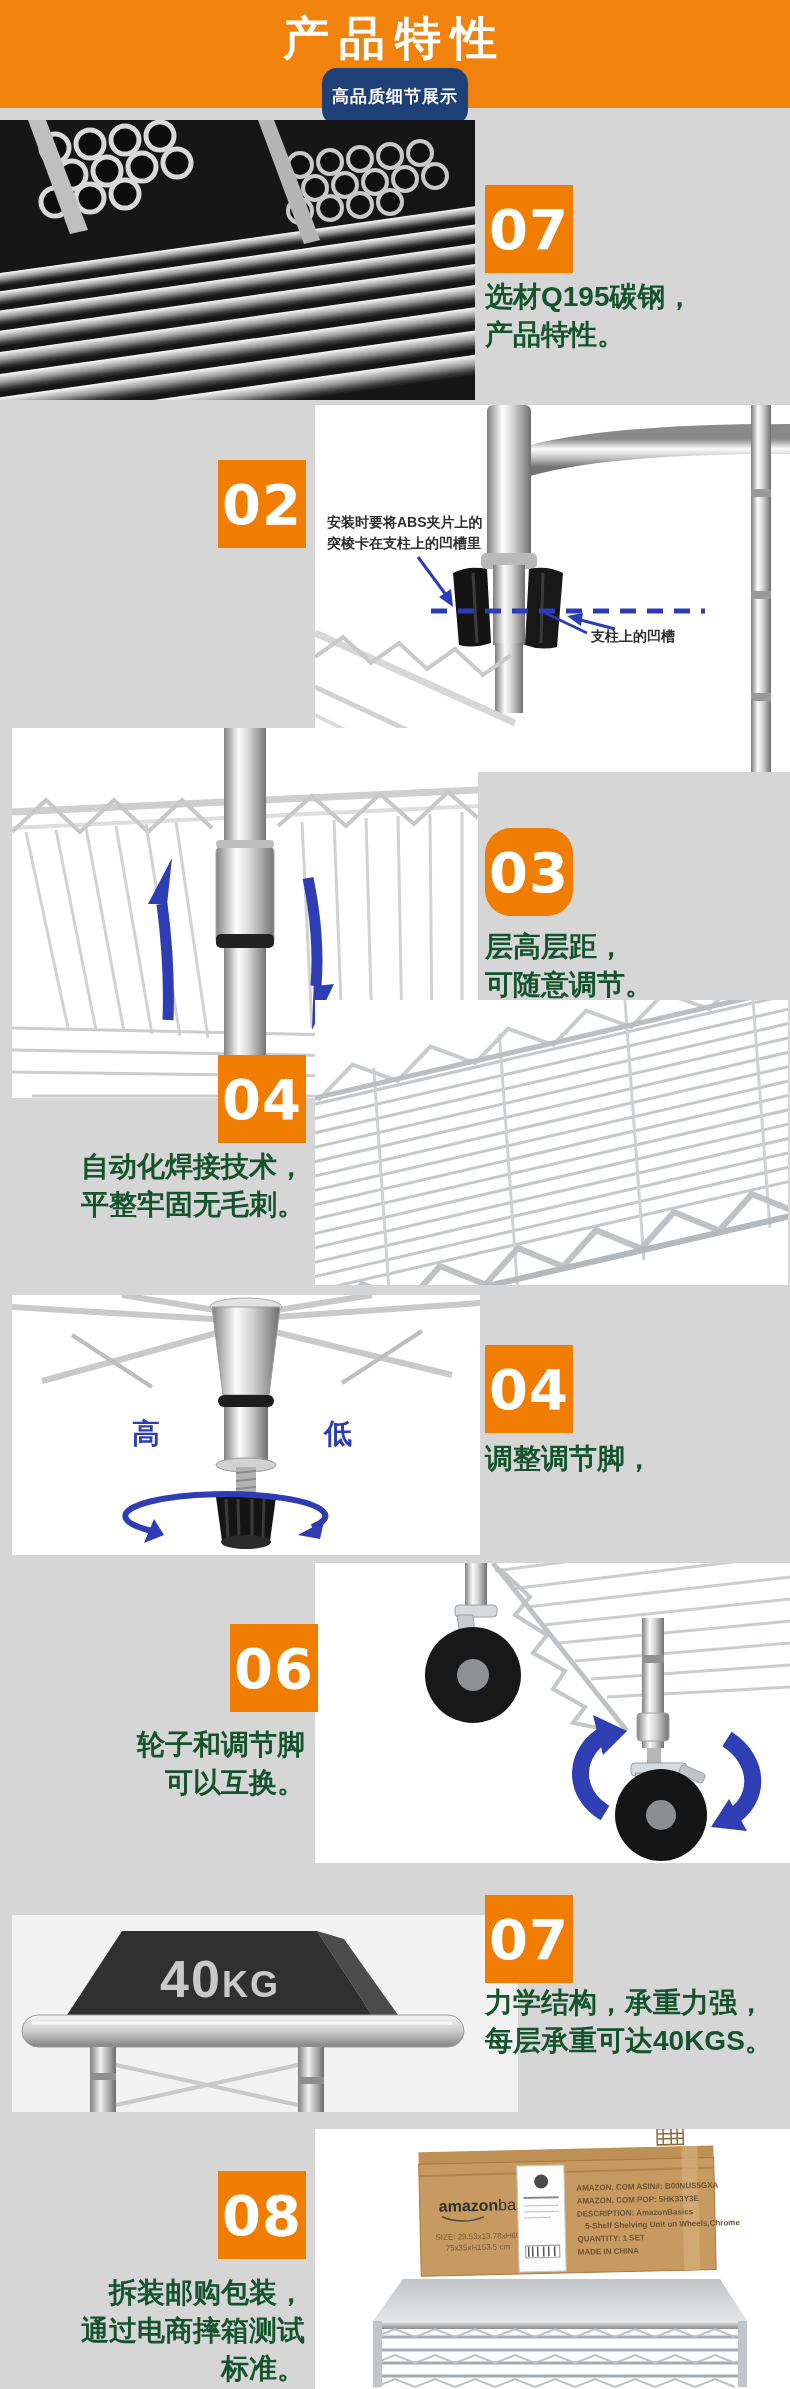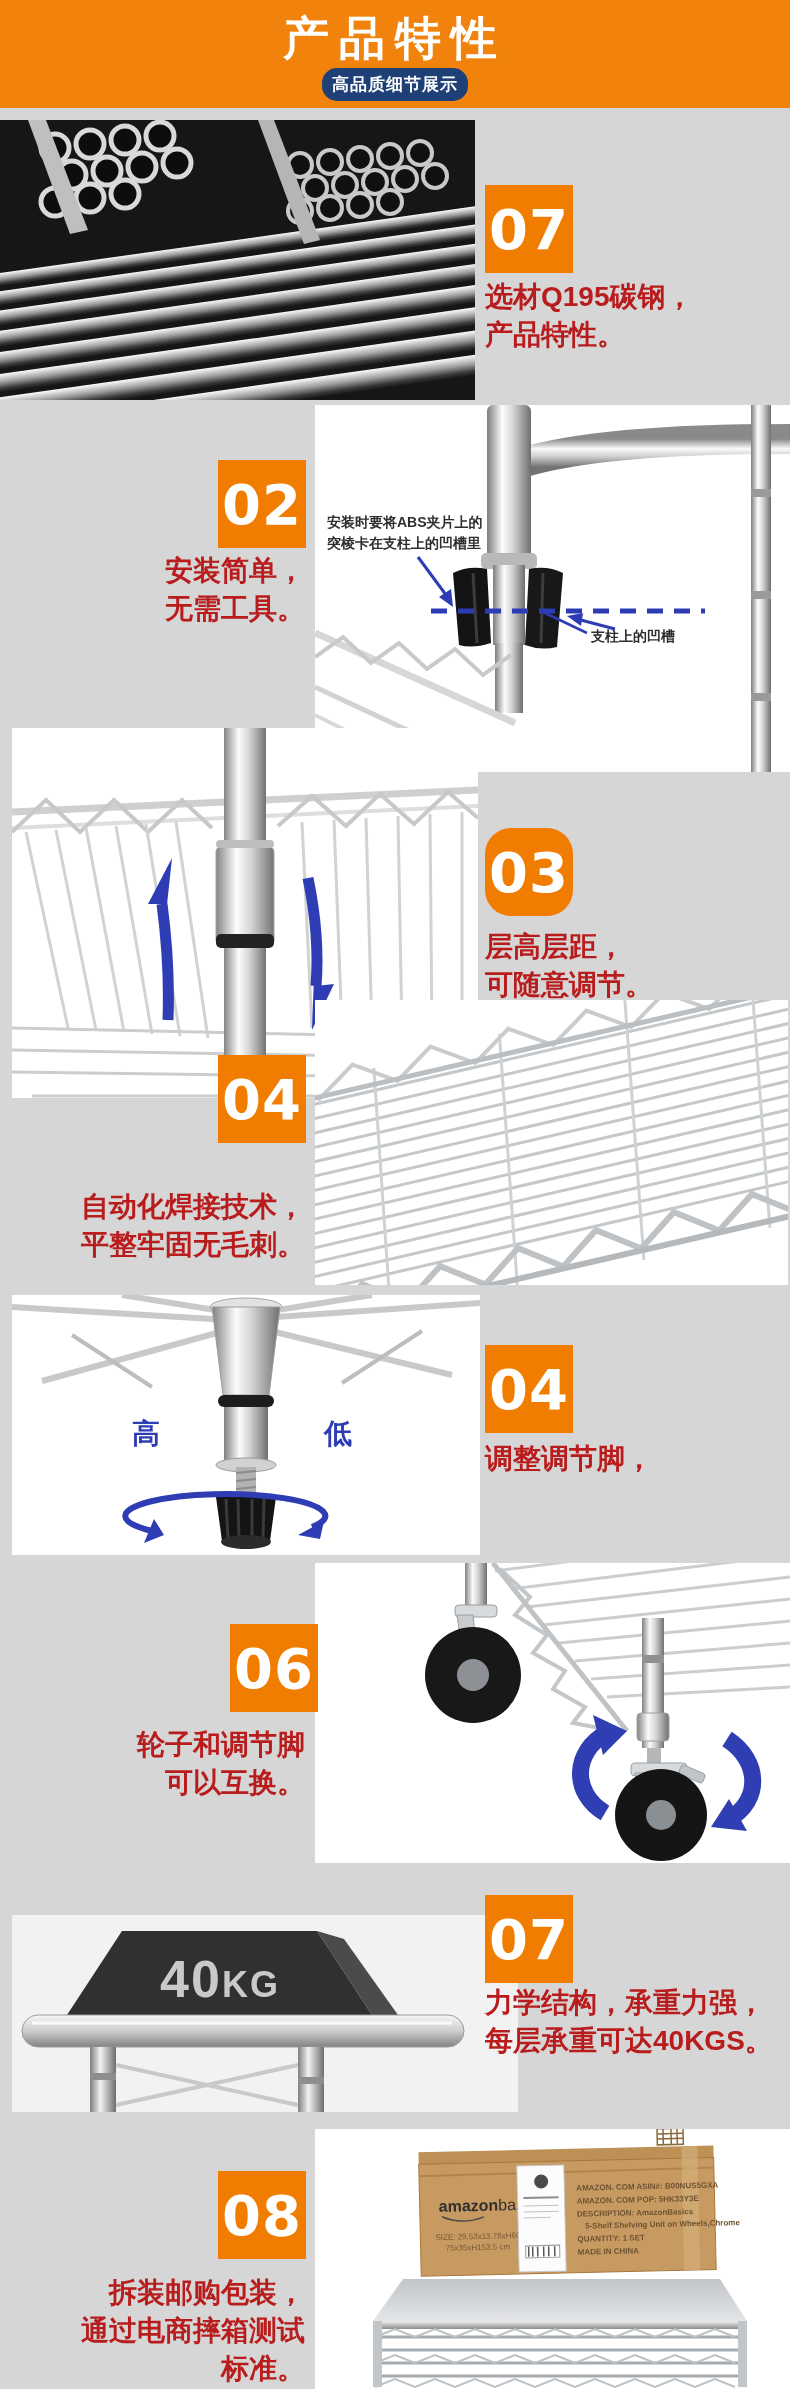--- a/index.html
+++ b/index.html
@@ -4,27 +4,27 @@
 <style>
   html,body{margin:0;padding:0;background:#bfbfbf;}
   #page{position:relative;width:790px;height:2389px;background:#d6d6d6;overflow:hidden;
         font-family:"Liberation Sans","DejaVu Sans",sans-serif;}
   
   .header{position:absolute;left:0;top:0;width:790px;height:108px;background:#f1830d;}
   .page-title{position:absolute;left:0;top:8px;width:790px;text-align:center;color:#ffffff;
         font-size:46px;font-weight:700;letter-spacing:10px;}
   .subtitle-pill{position:absolute;left:50%;transform:translateX(-50%);top:68px;
         background:#1f4077;color:#ffffff;font-size:17px;font-weight:600;letter-spacing:1px;
-        padding:5px 10px;border-radius:15px;white-space:nowrap;}
+        padding:17px 10px;border-radius:15px;white-space:nowrap;}
   
   .photo{position:absolute;background:#ffffff;overflow:hidden;}
   .badge{position:absolute;width:88px;height:88px;background:#f07d00;color:#ffffff;
         display:flex;align-items:center;justify-content:center;
         font-family:"DejaVu Sans",sans-serif;font-weight:700;font-size:56px;letter-spacing:1px;}
-  .txt{position:absolute;font-size:28px;line-height:38px;color:#b91c1c;font-weight:600;white-space:nowrap;}
+  .txt{position:absolute;font-size:28px;line-height:38px;color:#14532d;font-weight:600;white-space:nowrap;}
   .txt.right{text-align:right;}
   svg{display:block;}
 </style>
 </head>
 <body>
 
 <div id="page">
 
   <div class="header">
     <div class="page-title">产品特性</div>
@@ -146,24 +146,20 @@
       <g stroke="#2d3cb5" fill="#2d3cb5">
         <line x1="300" y1="224" x2="262" y2="214" stroke-width="3" fill="none"></line>
         <polygon points="252,211 268,208 266,221" stroke="none"></polygon>
       </g>
       <line x1="230" y1="208" x2="272" y2="228" stroke="#2d3cb5" stroke-width="2.5"></line>
       <text x="276" y="236" font-size="14" font-weight="bold" fill="#2e2e2e">支柱上的凹槽</text>
     </svg>
   </div>
   <div class="badge" style="left:218px;top:460px;">
     <span>02</span>
-  </div>
-  <div class="txt right" style="right:485px;top:552px;">
-    <div>安装简单，</div>
-    <div>无需工具。</div>
   </div>
 
   <div class="photo" style="left:12px;top:728px;width:466px;height:370px;">
     <svg width="466" height="370" viewBox="0 0 466 370">
       <defs>
         <linearGradient id="gV3" x1="0" y1="0" x2="1" y2="0">
           <stop offset="0" stop-color="#848484"></stop>
             <stop offset="0.35" stop-color="#fdfdfd"></stop>
           <stop offset="0.6" stop-color="#d5d5d5"></stop>
             <stop offset="1" stop-color="#737373"></stop>
@@ -252,21 +248,21 @@
         <polyline points="-60,48 -20,22 20,48 60,22 100,48 140,22 180,48 220,22 260,48 300,22 340,48 380,22 420,48 460,22 500,48 540,22" fill="none" stroke="#c9ccce" stroke-width="4"></polyline>
         <line x1="-60" y1="46" x2="540" y2="46" stroke="#bcbfc1" stroke-width="5"></line>
         <polyline points="-60,238 -20,266 20,238 60,266 100,238 140,266 180,238 220,266 260,238 300,266 340,238 380,266 420,238 460,266 500,238" fill="none" stroke="#bfc2c4" stroke-width="6"></polyline>
         <line x1="-60" y1="268" x2="540" y2="268" stroke="#b6b9bb" stroke-width="6"></line>
       </g>
     </svg>
   </div>
   <div class="badge" style="left:218px;top:1055px;">
     <span>04</span>
   </div>
-  <div class="txt right" style="right:485px;top:1148px;margin-top:40px;">
+  <div class="txt right" style="right:485px;top:1148px;">
     <div>自动化焊接技术，</div>
     <div>平整牢固无毛刺。</div>
   </div>
 
   <div class="photo" style="left:12px;top:1295px;width:468px;height:260px;">
     <svg width="468" height="260" viewBox="0 0 468 260">
       <defs>
         <linearGradient id="gV5" x1="0" y1="0" x2="1" y2="0">
           <stop offset="0" stop-color="#808080"></stop>
             <stop offset="0.35" stop-color="#fcfcfc"></stop>

